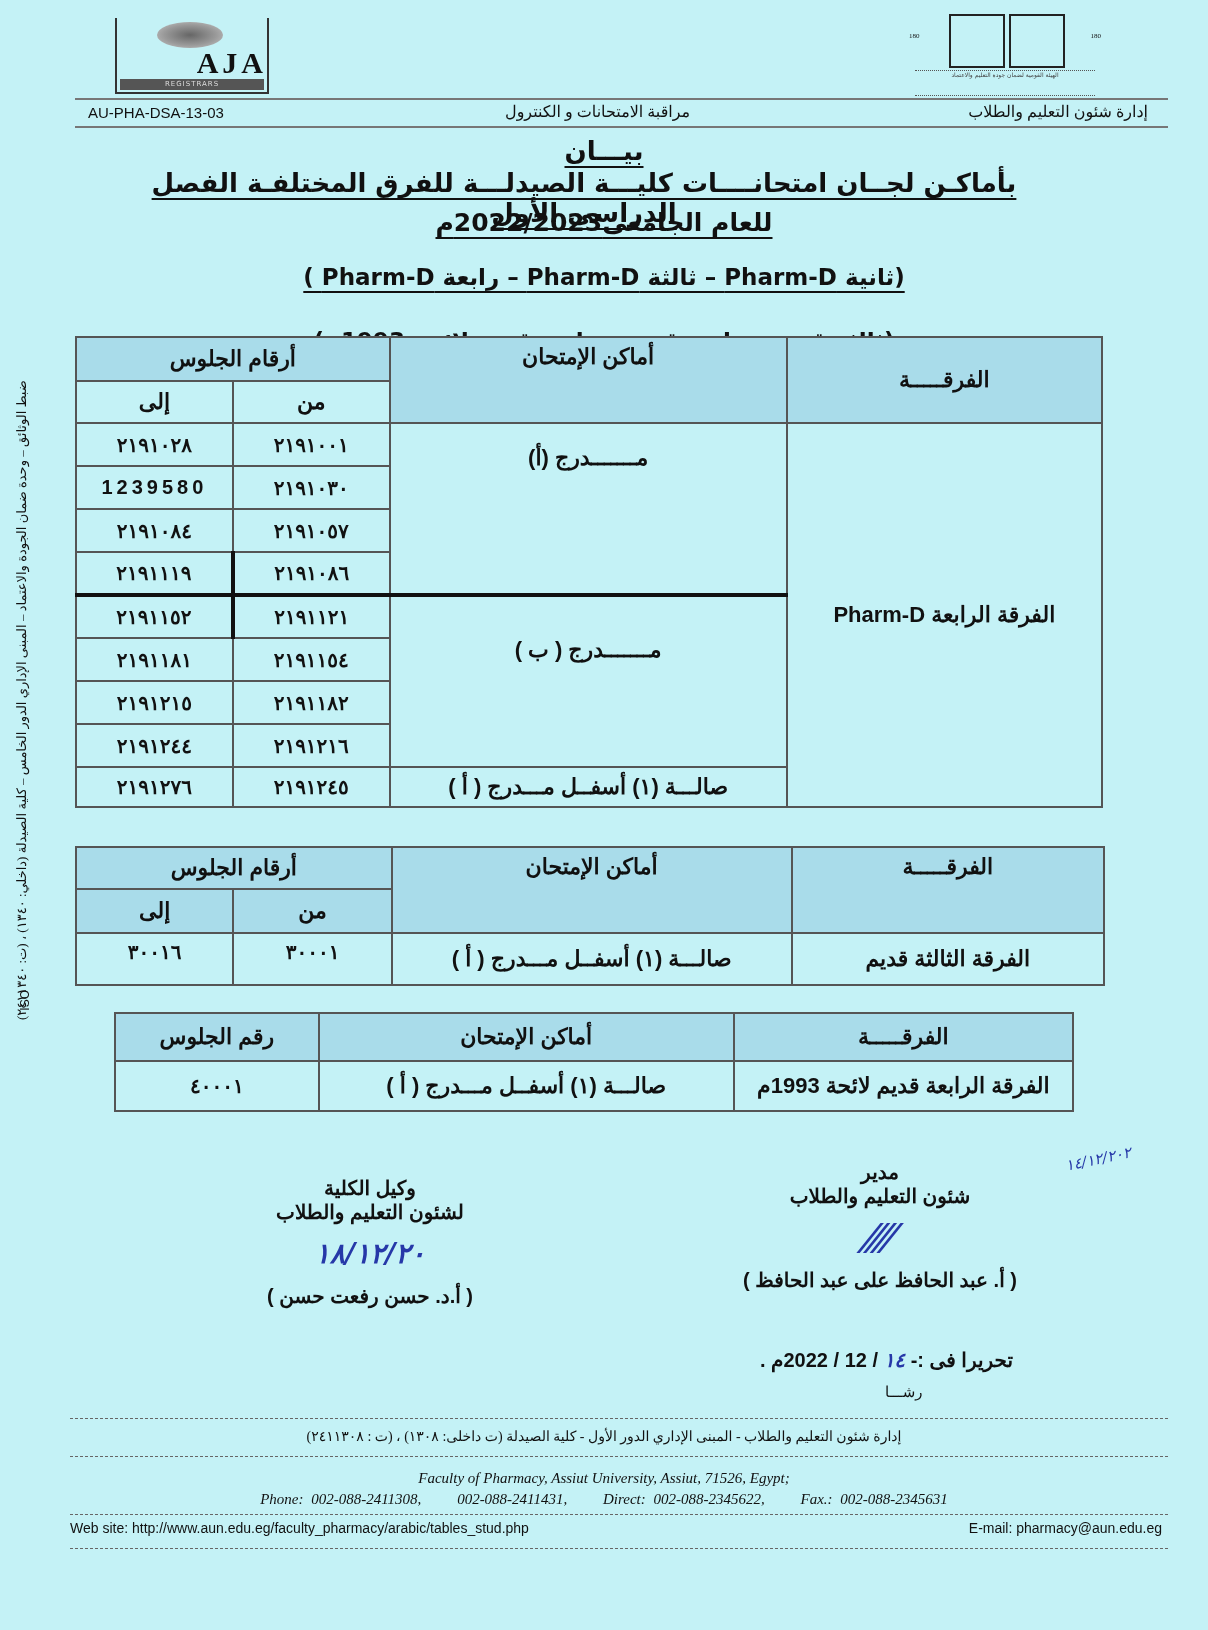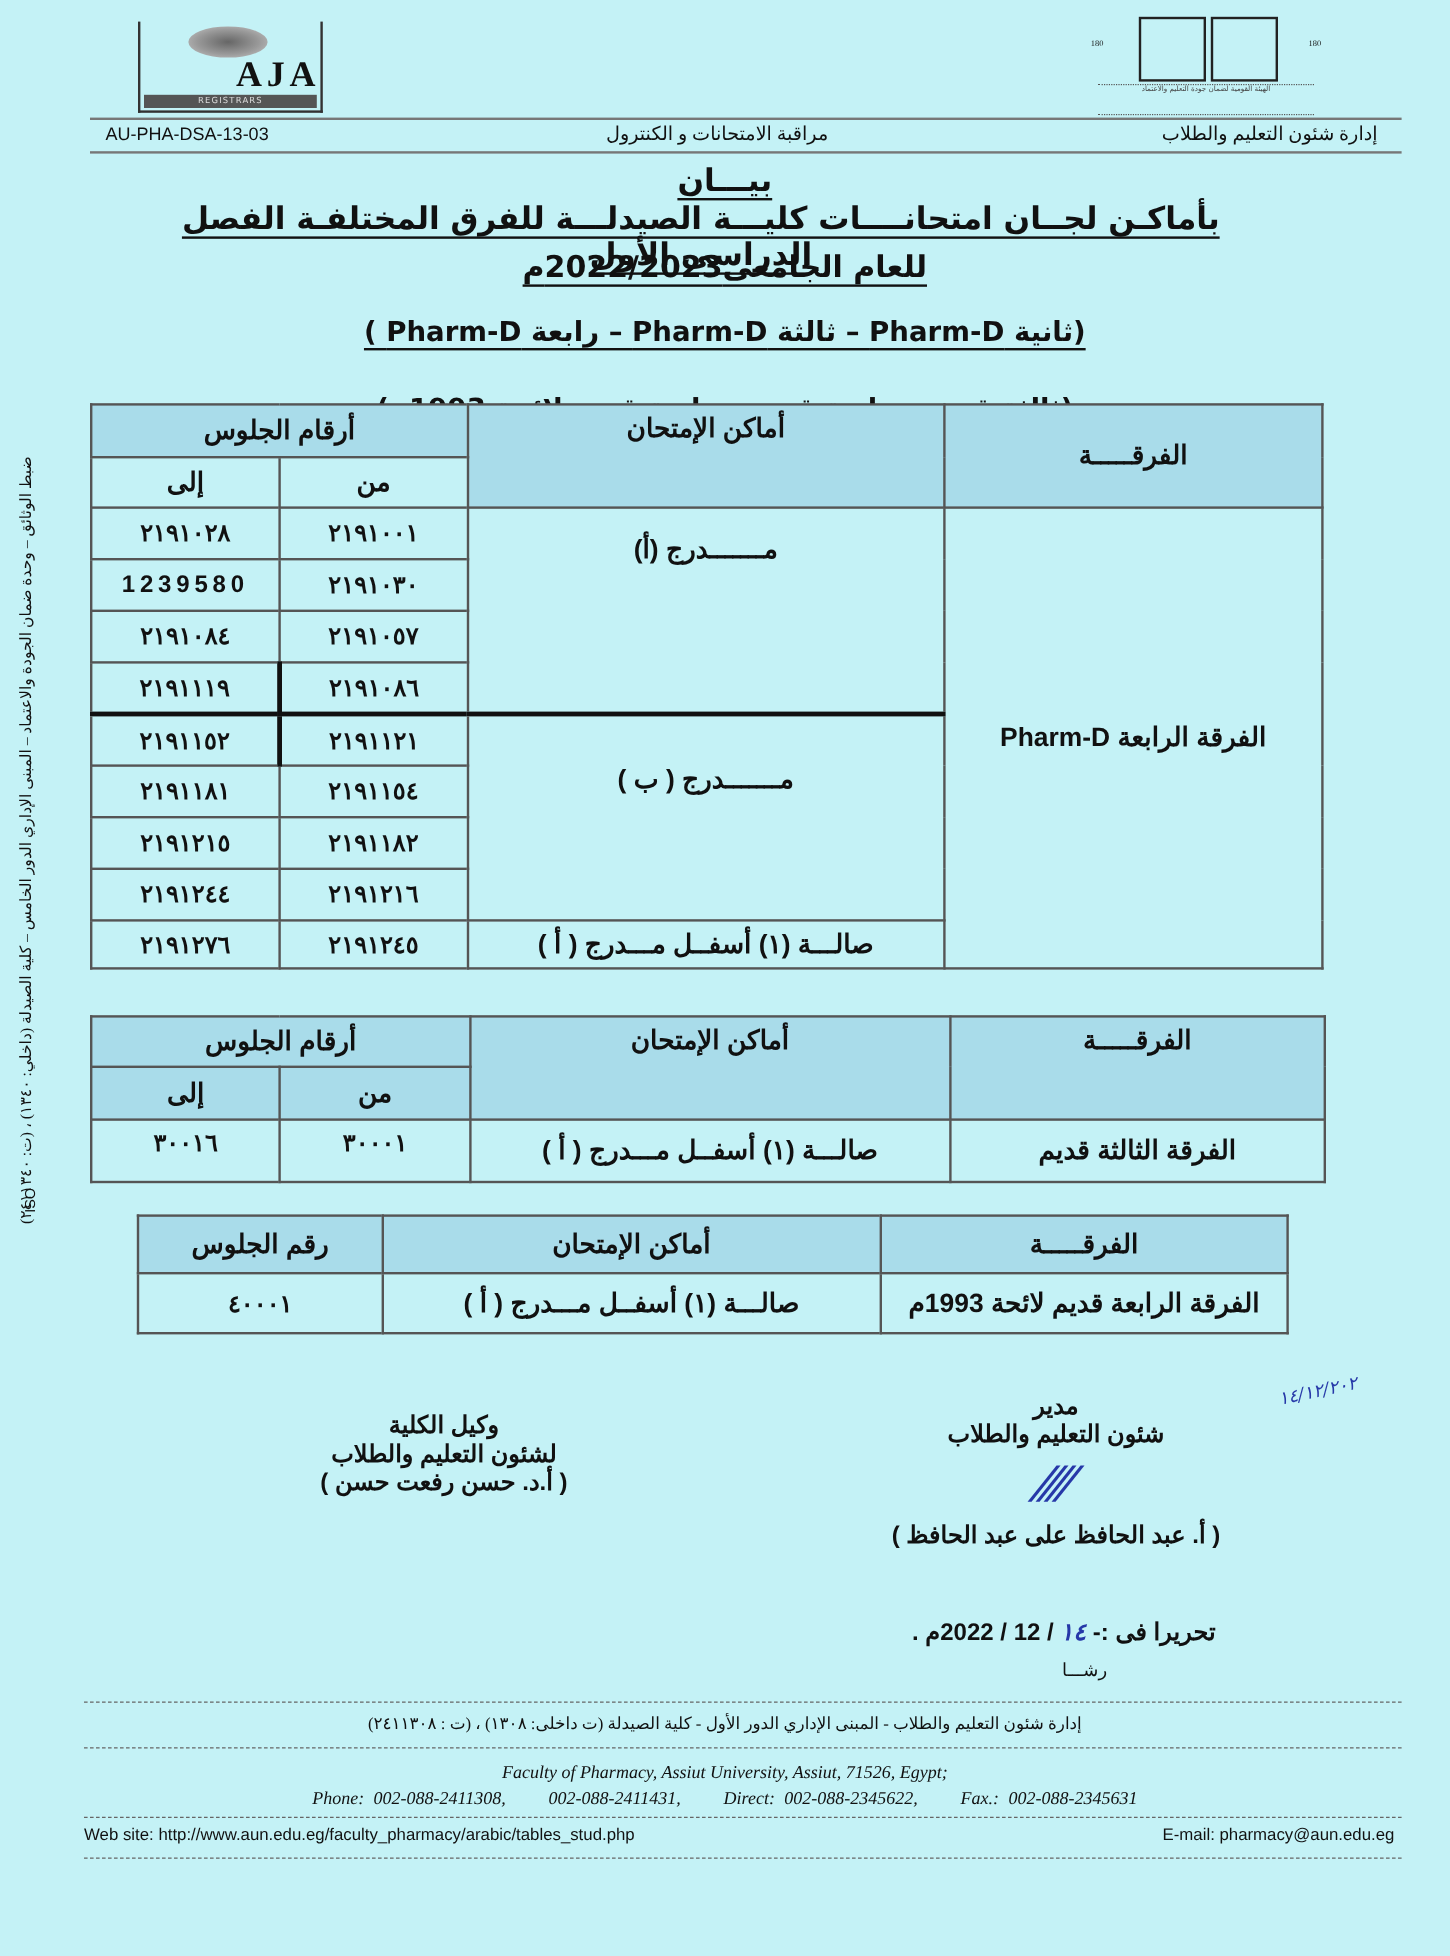--- a/index.html
+++ b/index.html
@@ -213,20 +213,21 @@
 
 <div class="abs sig sig-right rtl">
   <div>مدير</div>
   <div>شئون التعليم والطلاب</div>
   <div class="ink" style="height:60px;font-size:40px;line-height:60px;">⁄⁄⁄⁄</div>
   <div class="sig-name">( أ. عبد الحافظ على عبد الحافظ )</div>
 </div>
 <div class="abs sig sig-left rtl">
   <div>وكيل الكلية</div>
   <div>لشئون التعليم والطلاب</div>
+  <div class="ink" style="height:60px;font-size:28px;line-height:60px;">١٨/١٢/٢٠</div>
   <div class="sig-name">( أ.د. حسن رفعت حسن )</div>
 </div>
 <div class="abs ink marg-date">١٤/١٢/٢٠٢</div>
 
 <div class="abs date-line">
   <span>تحريرا فى :-</span>
   <span class="ink">١٤</span>
   <span>/</span>
   <span>12</span>
   <span>/</span>

